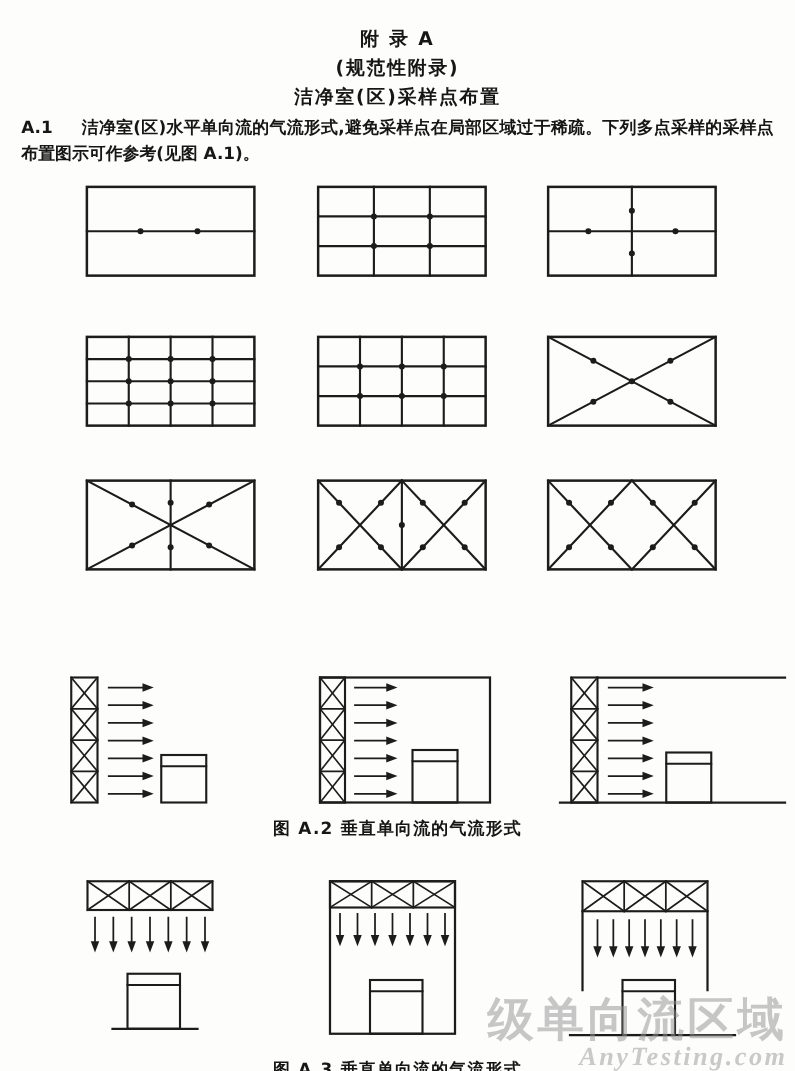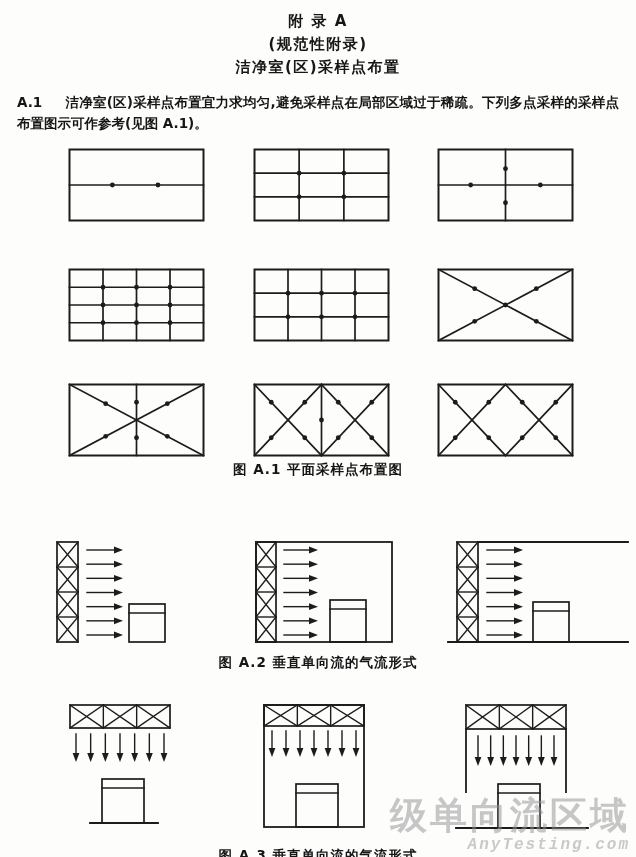--- a/index.html
+++ b/index.html
@@ -2,21 +2,21 @@
 <html><head>
 <meta charset="utf-8">
 <style>
   * { margin:0; padding:0; box-sizing:border-box; }
   html,body { width:636px; height:857px; }
   body { background:#ffffff; }
   .page {
     position:relative; width:636px; height:857px; background:#fdfdfc;
     font-family:"DejaVu Sans", sans-serif; color:#161616; overflow:hidden;
   }
-  .title-block { position:absolute; top:10px; left:0; width:100%; text-align:center; font-weight:700; }
+  .title-block { position:absolute; top:20px; left:0; width:100%; text-align:center; font-weight:700; }
   .title-line { font-size:15px; line-height:23px; letter-spacing:1.5px; }
   .para {
     position:absolute; left:17px; width:602px;
     font-size:13.5px; font-weight:700; line-height:21px; text-align:justify;
   }
   #para-a1 { top:92px; }
   #para-a2 { top:487px; }
   .pnum { margin-right:23px; }
   .caption {
     position:absolute; left:0; width:100%; text-align:center;
@@ -28,37 +28,37 @@
   .fig-layer { position:absolute; left:0; top:0; width:636px; height:0; }
   .diagram-cell { position:absolute; }
   .watermark {
     position:absolute; right:6px; bottom:0px; text-align:right; pointer-events:none;
   }
   .wm-cn {
     font-size:37px; font-weight:700; letter-spacing:3px;
     color:rgba(148,148,148,0.52); line-height:40px;
   }
   .wm-en {
-    font-family:Liberation Mono, monospace; font-style:italic; font-weight:700;
-    font-size:16px; letter-spacing:2px; color:rgba(150,150,150,0.50);
+    font-family:Liberation Serif, serif; font-style:italic; font-weight:700;
+    font-size:21px; letter-spacing:2px; color:rgba(150,150,150,0.50);
     line-height:23px; margin-top:-2px;
   }
 </style>
 </head>
 <body>
 
 <div class="page">
 
   <div class="title-block">
     <div class="title-line">附  录  A</div>
     <div class="title-line">(规范性附录)</div>
     <div class="title-line">洁净室(区)采样点布置</div>
   </div>
 
-  <p class="para" id="para-a1"><span class="pnum">A.1</span><span>洁净室(区)采样点布置宜力求均匀,避免采样点在局部区域过于稀疏。下列多点采样的采样点布置图示可作参考(见图 A.1)。</span></p>
+  <p class="para" id="para-a1"><span class="pnum">A.1</span><span>洁净室(区)水平单向流的气流形式,避免采样点在局部区域过于稀疏。下列多点采样的采样点布置图示可作参考(见图 A.1)。</span></p>
 
   <div class="fig-layer" id="fig-a1">
       <div class="diagram-cell" style="left: 68px; top: 148px; width: 137px; height: 74px;"><svg width="137" height="74" viewBox="0 0 137 74">
           <rect x="1.5" y="1.5" width="134" height="71" fill="none" stroke="#1c1c1c" stroke-width="2"></rect>
           <line x1="1.5" y1="37" x2="135.5" y2="37" stroke="#1c1c1c" stroke-width="1.7" stroke-linecap="square"></line>
           <circle cx="44.38" cy="37" r="2.4" fill="#1c1c1c"></circle>
           <circle cx="89.94" cy="37" r="2.4" fill="#1c1c1c"></circle>
         </svg></div>
       <div class="diagram-cell" style="left: 253px; top: 148px; width: 137px; height: 74px;"><svg width="137" height="74" viewBox="0 0 137 74">
           <rect x="1.5" y="1.5" width="134" height="71" fill="none" stroke="#1c1c1c" stroke-width="2"></rect>
@@ -161,21 +161,20 @@
           <circle cx="51.75" cy="19.25" r="2.4" fill="#1c1c1c"></circle>
           <circle cx="18.25" cy="54.75" r="2.4" fill="#1c1c1c"></circle>
           <circle cx="51.75" cy="54.75" r="2.4" fill="#1c1c1c"></circle>
           <circle cx="85.25" cy="19.25" r="2.4" fill="#1c1c1c"></circle>
           <circle cx="118.75" cy="19.25" r="2.4" fill="#1c1c1c"></circle>
           <circle cx="85.25" cy="54.75" r="2.4" fill="#1c1c1c"></circle>
           <circle cx="118.75" cy="54.75" r="2.4" fill="#1c1c1c"></circle>
         </svg></div>
     </div>
 
-  <div class="caption" id="cap-a1">图 A.1  平面采样点布置图</div>
 
 
   <div class="fig-layer" id="fig-a2">
       <div class="diagram-cell" style="left: 45px; top: 538px; width: 150px; height: 112px;"><svg width="150" height="112" viewBox="0 0 150 112">
           <rect x="12" y="4" width="21" height="100" fill="none" stroke="#1c1c1c" stroke-width="1.7"></rect>
           <line x1="12" y1="4" x2="33" y2="29" stroke="#1c1c1c" stroke-width="1.3" stroke-linecap="square"></line>
           <line x1="33" y1="4" x2="12" y2="29" stroke="#1c1c1c" stroke-width="1.3" stroke-linecap="square"></line>
           <line x1="12" y1="29" x2="33" y2="29" stroke="#1c1c1c" stroke-width="1.4" stroke-linecap="square"></line>
           <line x1="12" y1="29" x2="33" y2="54" stroke="#1c1c1c" stroke-width="1.3" stroke-linecap="square"></line>
           <line x1="33" y1="29" x2="12" y2="54" stroke="#1c1c1c" stroke-width="1.3" stroke-linecap="square"></line>

